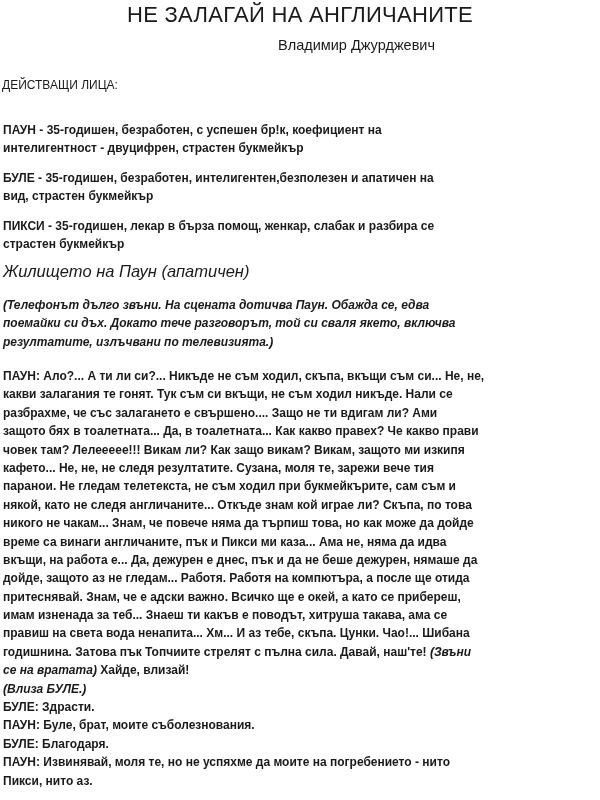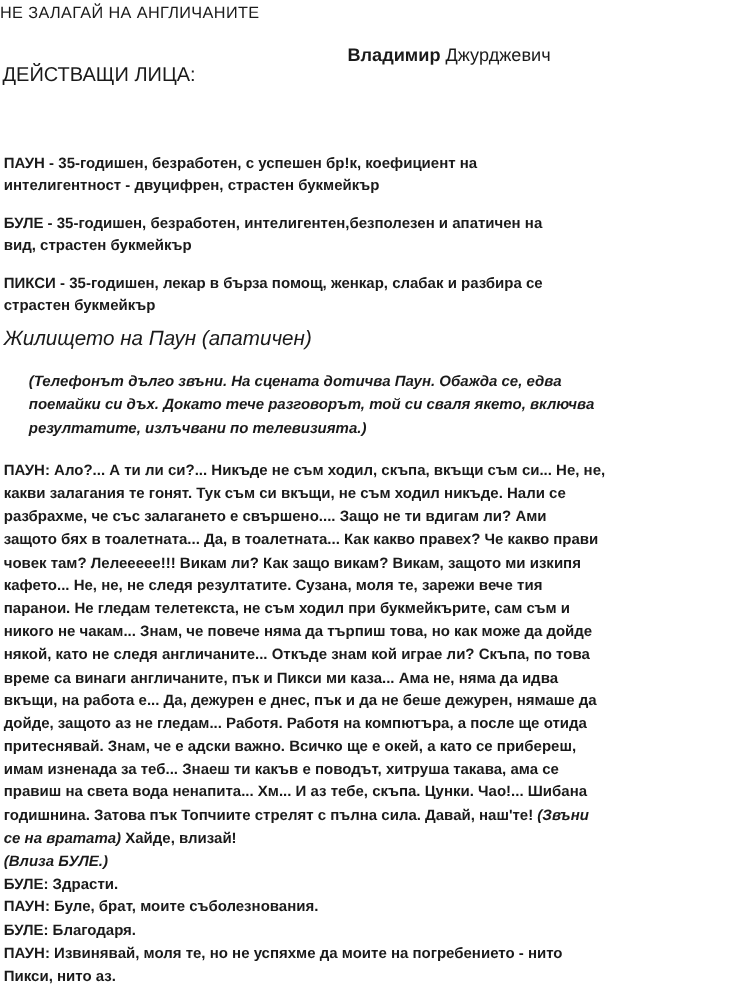--- a/index.html
+++ b/index.html
@@ -1,23 +1,23 @@
 <!DOCTYPE html>
 <html><head>
 <meta charset="utf-8">
 <style>
   html, body { margin:0; padding:0; background:#ffffff; }
   body { width:600px; height:800px; overflow:hidden; position:relative;
          font-family:"Liberation Sans", sans-serif; color:#1a1a1a; }
   .page { position:absolute; left:0; top:0; width:600px; height:800px; }
-  .title { position:absolute; top:2px; left:0; width:600px; 
-           font-size:13px; letter-spacing:0.3px; }
+  .title { position:absolute; top:2px; left:0; width:600px; text-align:center;
+           font-size:22px; letter-spacing:0.3px; }
   .author { position:absolute; top:37px; left:278px; font-size:14.5px; }
-  .author b { font-weight:bold; }
-  .cast-head { position:absolute; top:52px; left:2px; font-size:16px; }
+  .author b { font-weight:normal; }
+  .cast-head { position:absolute; top:78px; left:2px; font-size:12px; }
   .block { position:absolute; left:3px; font-size:12px; line-height:18.4px; white-space:nowrap;font-weight:bold; }
   .line { display:block; height:18.4px; }
   .scene { position:absolute; top:262px; left:3px; font-size:16.5px; font-style:italic; }
   .it { font-style:italic; }
 </style>
 </head>
 <body>
 
 <div class="page">
 
@@ -37,36 +37,36 @@
     <span class="line">вид, страстен букмейкър</span>
   </div>
 
   <div class="block" style="top:217px;">
     <span class="line">ПИКСИ - 35-годишен, лекар в бърза помощ, женкар, слабак и разбира се</span>
     <span class="line">страстен букмейкър</span>
   </div>
 
   <div class="scene">Жилището на Паун (апатичен)</div>
 
-  <div class="block it" style="top:296px;margin-left:20px;">
+  <div class="block it" style="top:296px;">
     <span class="line">(Телефонът дълго звъни. На сцената дотичва Паун. Обажда се, едва</span>
     <span class="line">поемайки си дъх. Докато тече разговорът, той си сваля якето, включва</span>
     <span class="line">резултатите, излъчвани по телевизията.)</span>
   </div>
 
   <div class="block" style="top:367px;">
     <span class="line">ПАУН: Ало?... А ти ли си?... Никъде не съм ходил, скъпа, вкъщи съм си... Не, не,</span>
     <span class="line">какви залагания те гонят. Тук съм си вкъщи, не съм ходил никъде. Нали се</span>
     <span class="line">разбрахме, че със залагането е свършено.... Защо не ти вдигам ли? Ами</span>
     <span class="line">защото бях в тоалетната... Да, в тоалетната... Как какво правех? Че какво прави</span>
     <span class="line">човек там? Лелеееее!!! Викам ли? Как защо викам? Викам, защото ми изкипя</span>
     <span class="line">кафето... Не, не, не следя резултатите. Сузана, моля те, зарежи вече тия</span>
     <span class="line">паранои. Не гледам телетекста, не съм ходил при букмейкърите, сам съм и</span>
+    <span class="line">някой, като не следя англичаните... Откъде знам кой играе ли? Скъпа, по това</span>
     <span class="line">никого не чакам... Знам, че повече няма да търпиш това, но как може да дойде</span>
-    <span class="line">някой, като не следя англичаните... Откъде знам кой играе ли? Скъпа, по това</span>
     <span class="line">време са винаги англичаните, пък и Пикси ми каза... Ама не, няма да идва</span>
     <span class="line">вкъщи, на работа е... Да, дежурен е днес, пък и да не беше дежурен, нямаше да</span>
     <span class="line">дойде, защото аз не гледам... Работя. Работя на компютъра, а после ще отида</span>
     <span class="line">притеснявай. Знам, че е адски важно. Всичко ще е окей, а като се прибереш,</span>
     <span class="line">имам изненада за теб... Знаеш ти какъв е поводът, хитруша такава, ама се</span>
     <span class="line">правиш на света вода ненапита... Хм... И аз тебе, скъпа. Цунки. Чао!... Шибана</span>
     <span class="line"><span>годишнина. Затова пък Топчиите стрелят с пълна сила. Давай, наш'те! </span><span class="it">(Звъни</span></span>
     <span class="line"><span class="it">се на вратата)</span><span> Хайде, влизай!</span></span>
     <span class="line it">(Влиза БУЛЕ.)</span>
     <span class="line">БУЛЕ: Здрасти.</span>

